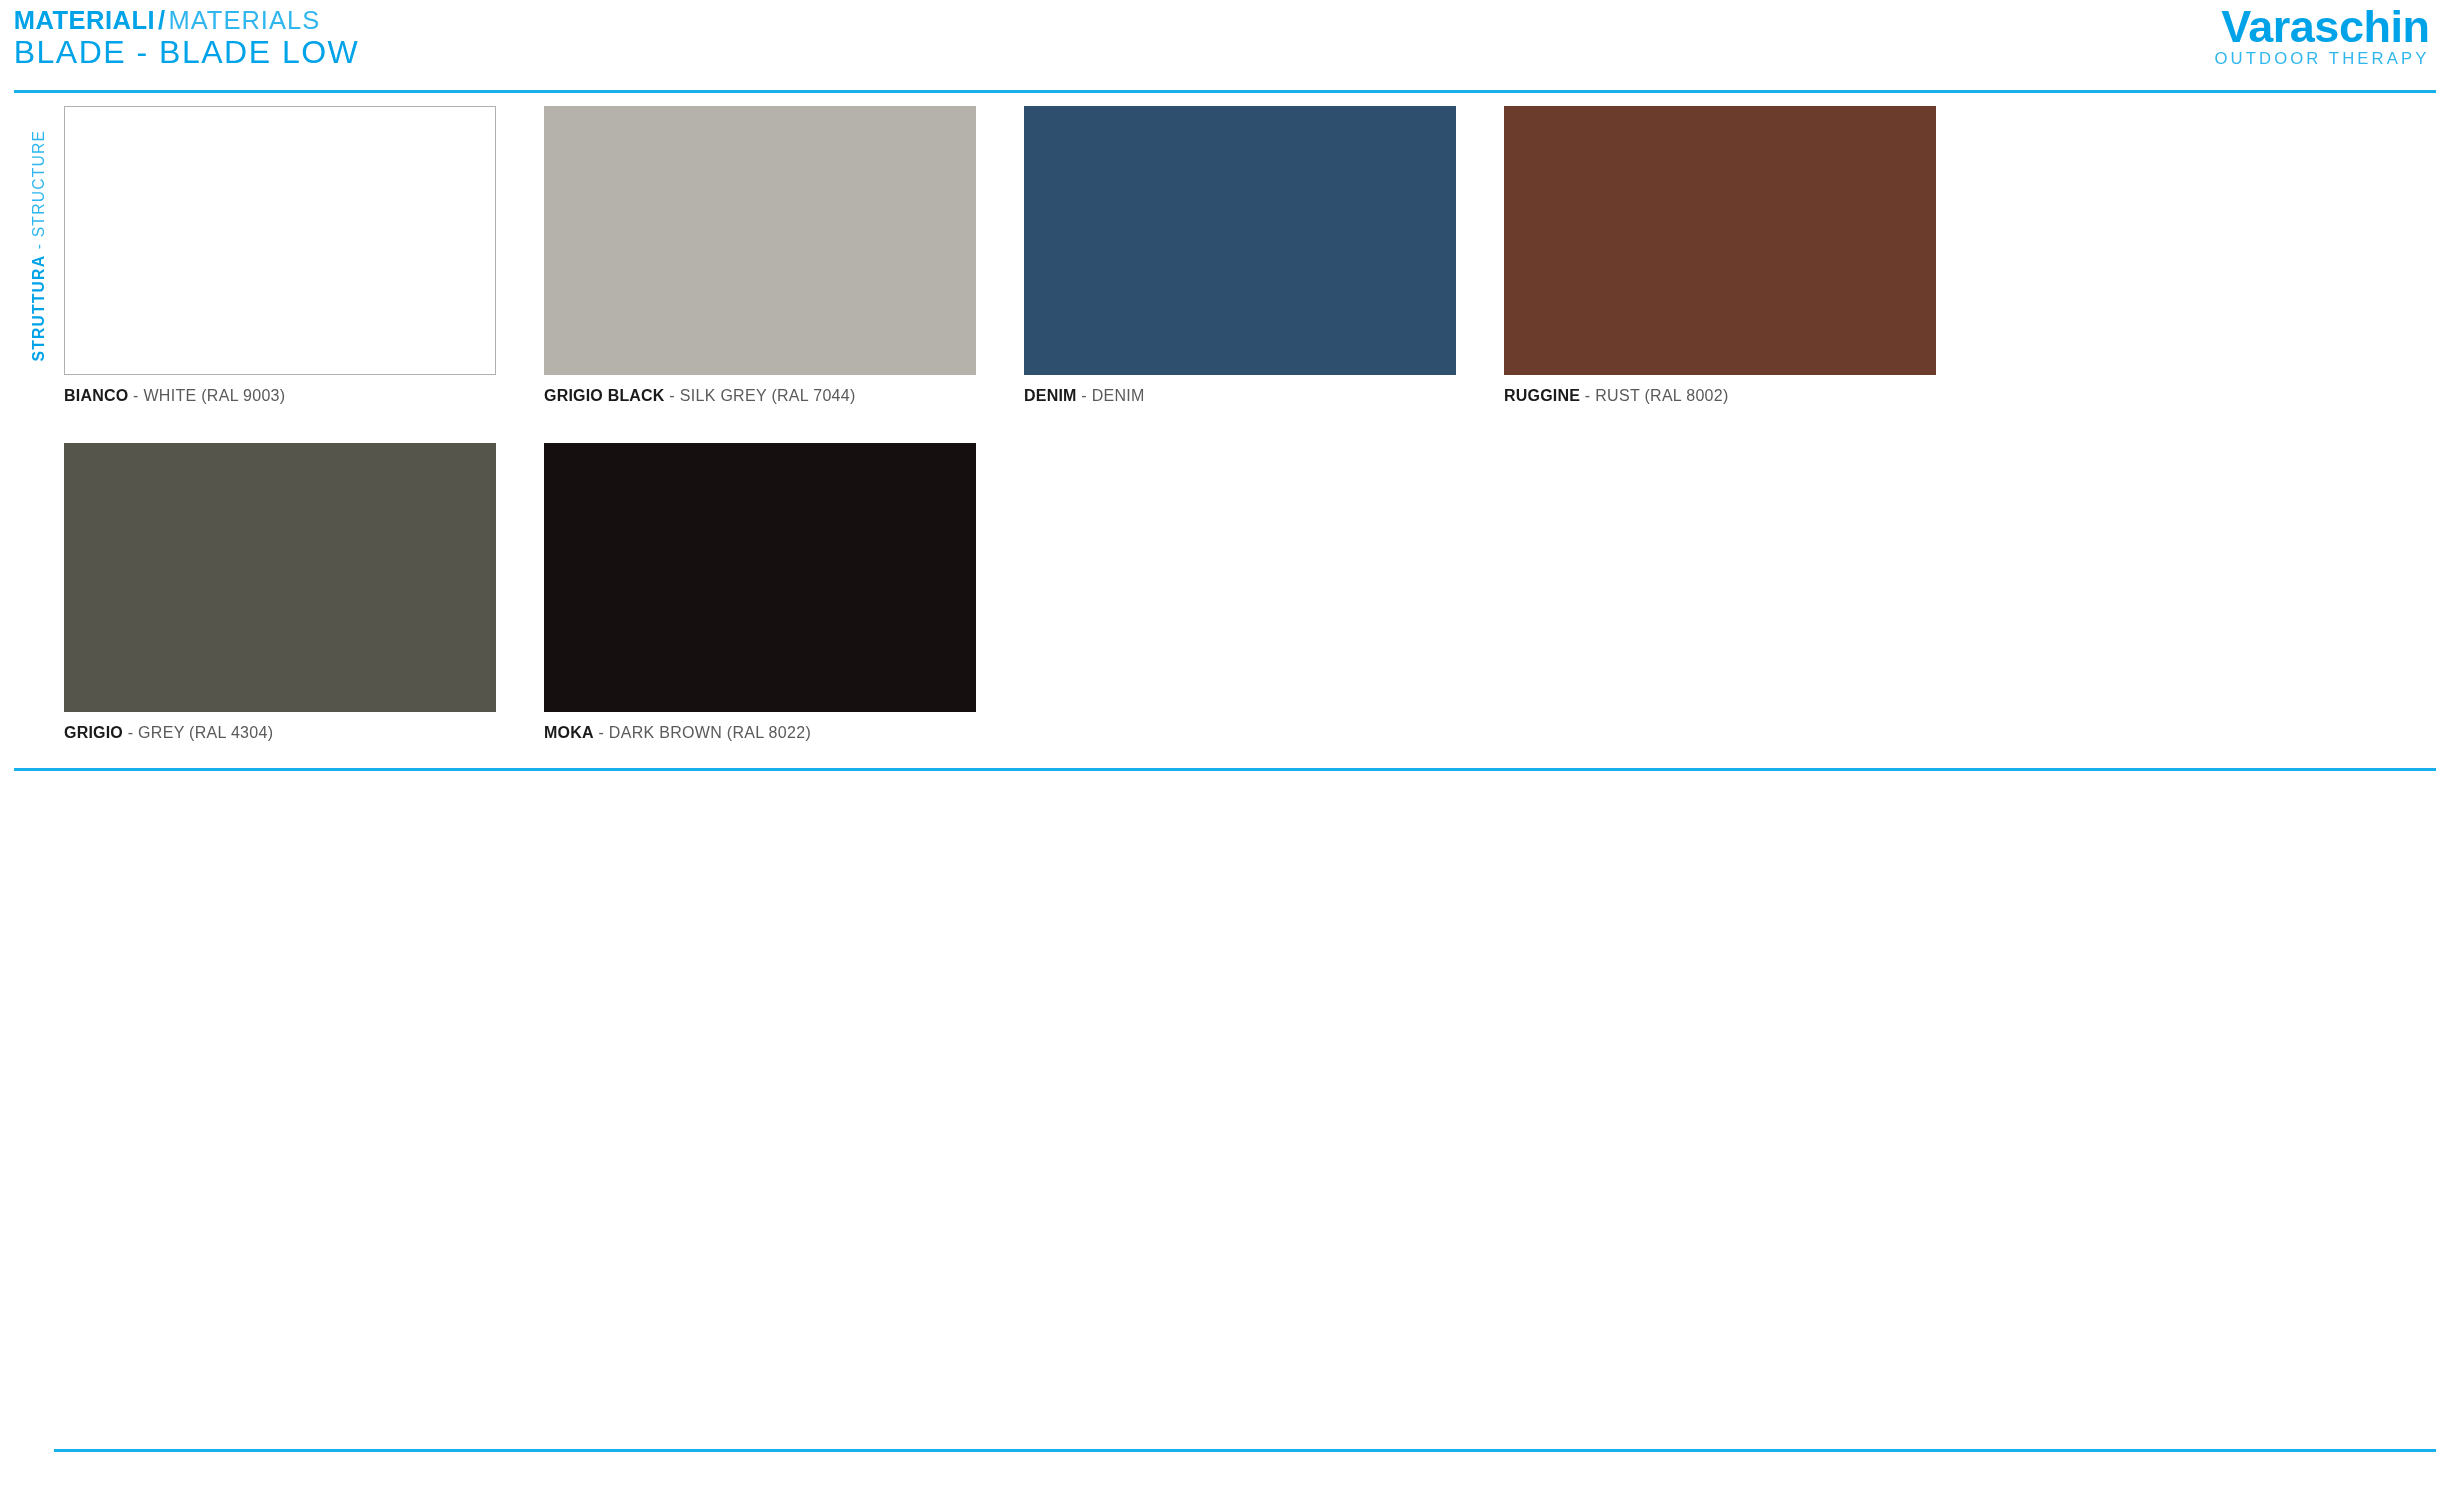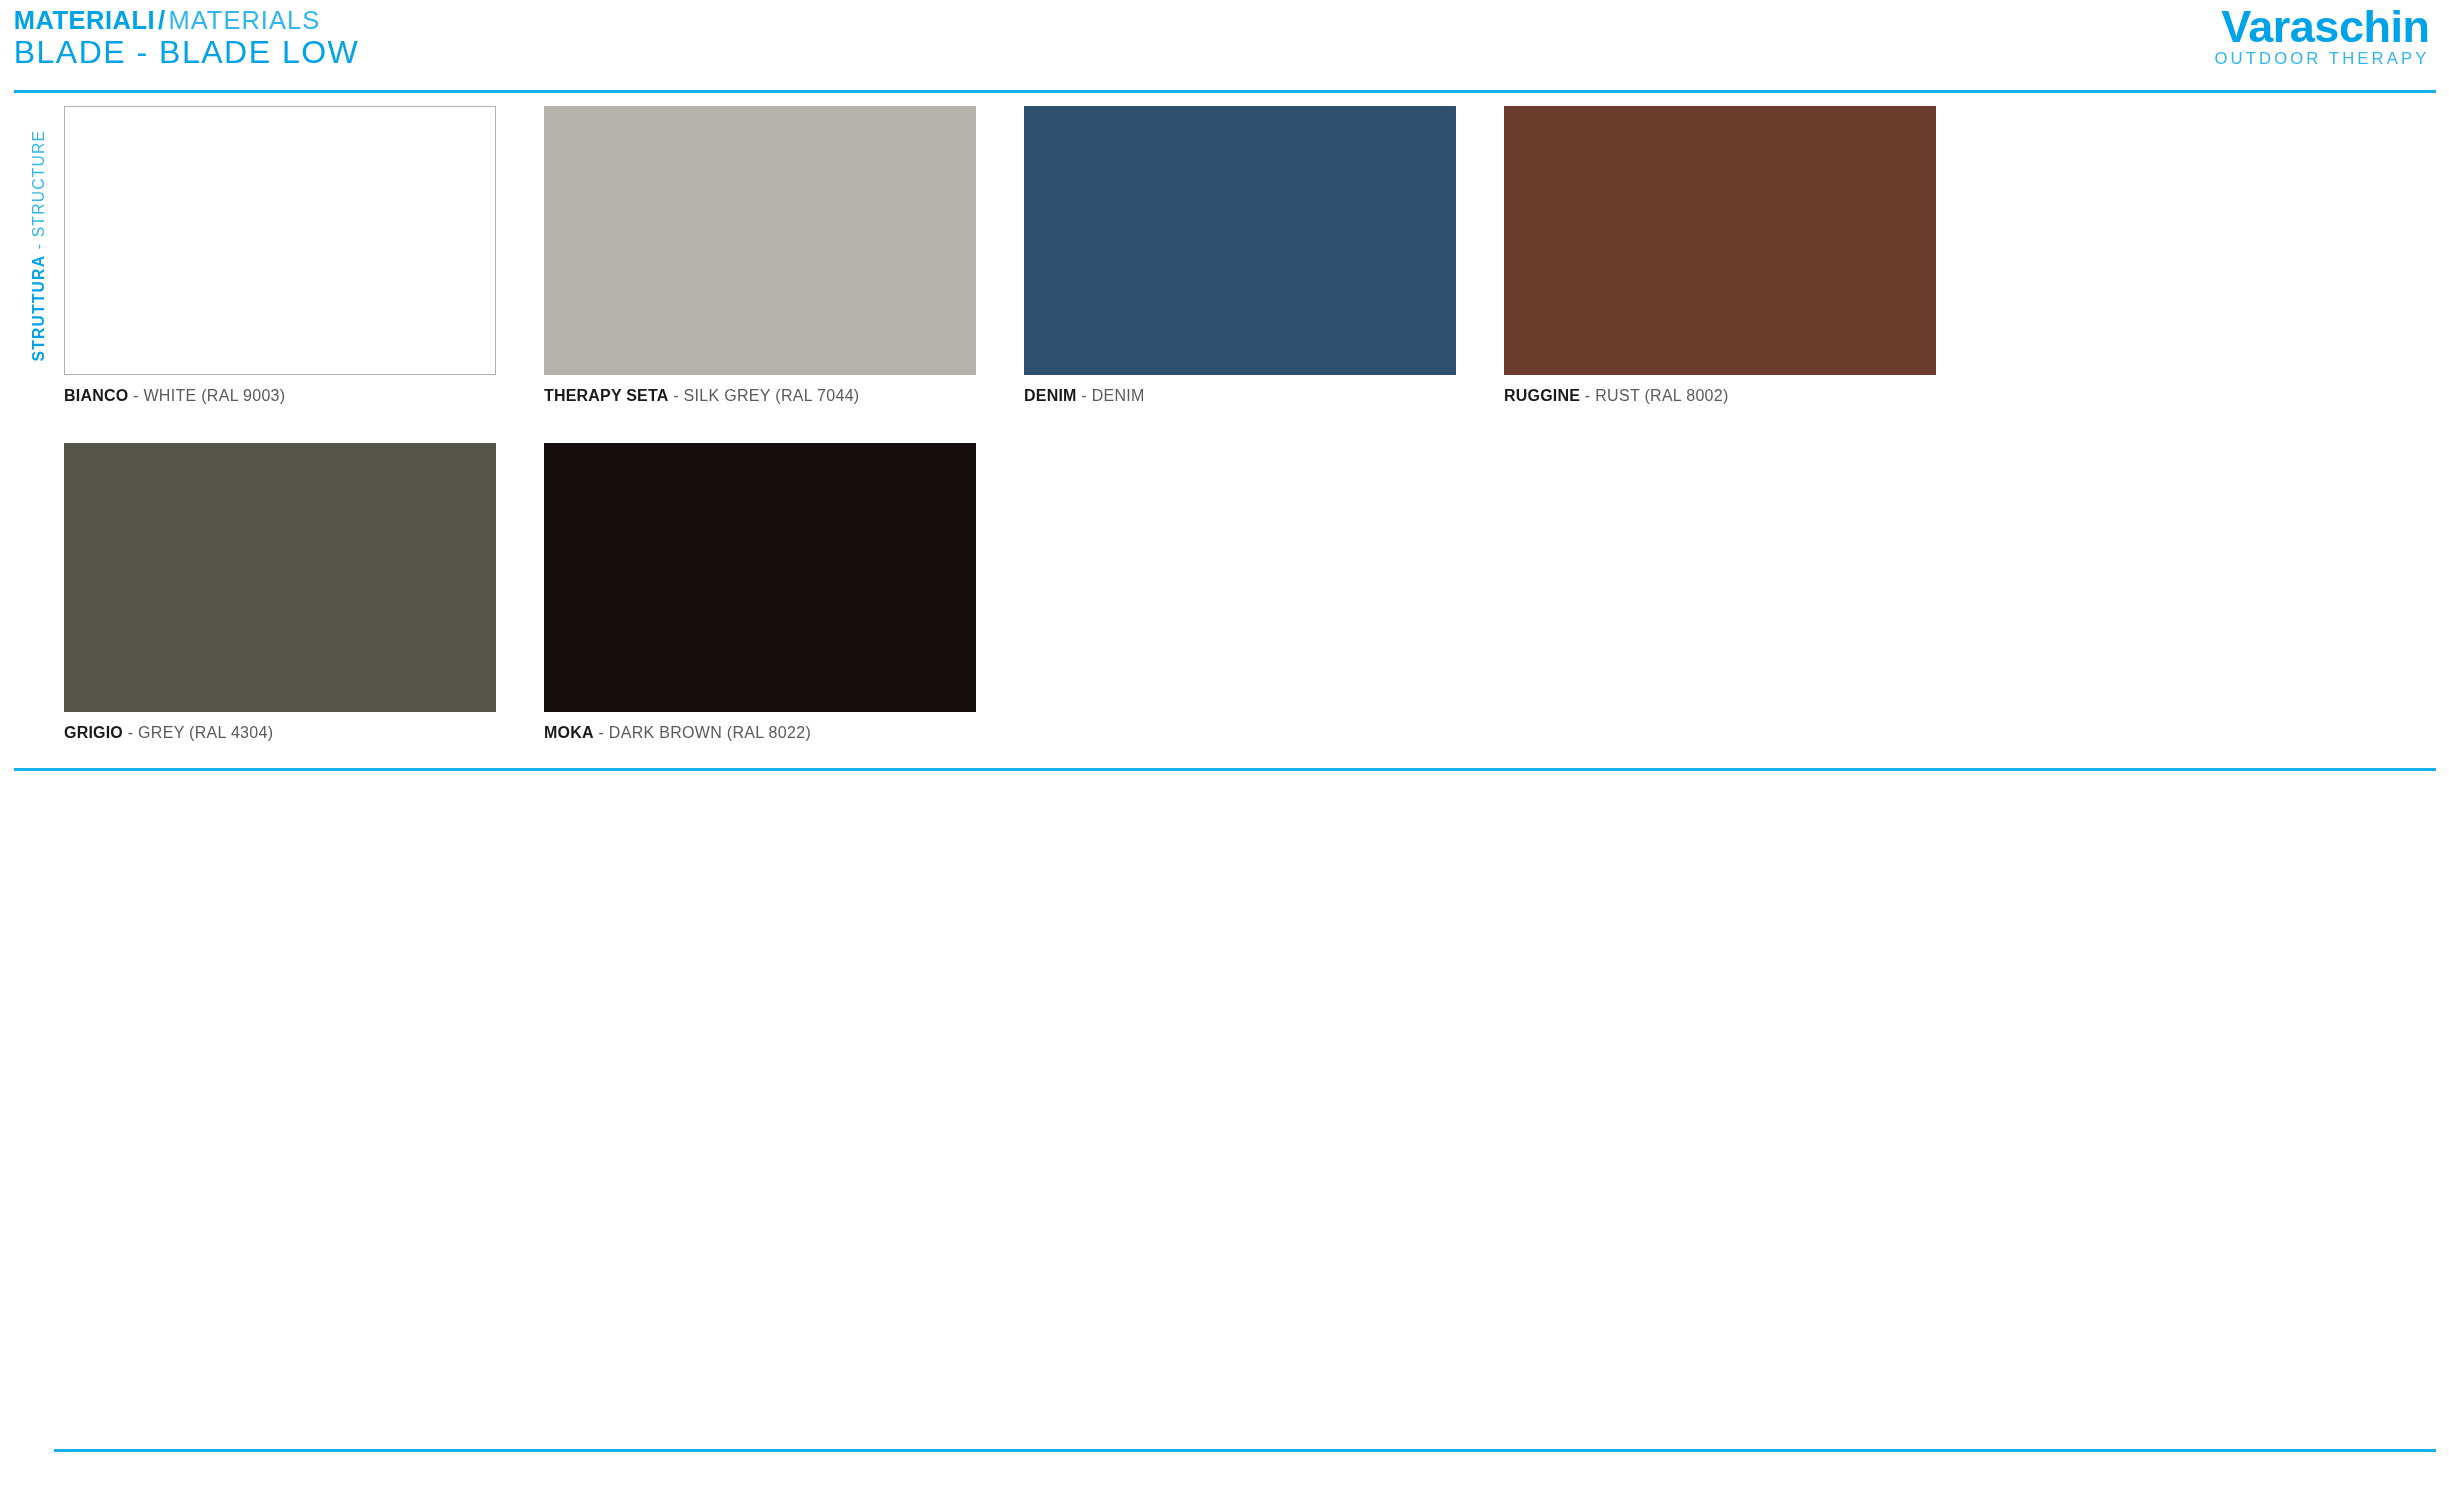--- a/index.html
+++ b/index.html
@@ -206,21 +206,21 @@
     <div class="cell">
       <div class="swatch swatch-bordered" style="background:#ffffff"></div>
       <div class="caption">
         <span class="cap-it">BIANCO</span><span class="cap-en"> - WHITE (RAL 9003)</span>
       </div>
     </div>
 
     <div class="cell">
       <div class="swatch" style="background:#b5b2ac"></div>
       <div class="caption">
-        <span class="cap-it">THERAPY SETA</span><span class="cap-en"> - SILK GREY (RAL 7044)</span>
+        <span class="cap-it">GRIGIO BLACK</span><span class="cap-en"> - SILK GREY (RAL 7044)</span>
       </div>
     </div>
 
     <div class="cell">
       <div class="swatch" style="background:#2f4f6f"></div>
       <div class="caption">
         <span class="cap-it">DENIM</span><span class="cap-en"> - DENIM</span>
       </div>
     </div>
 

